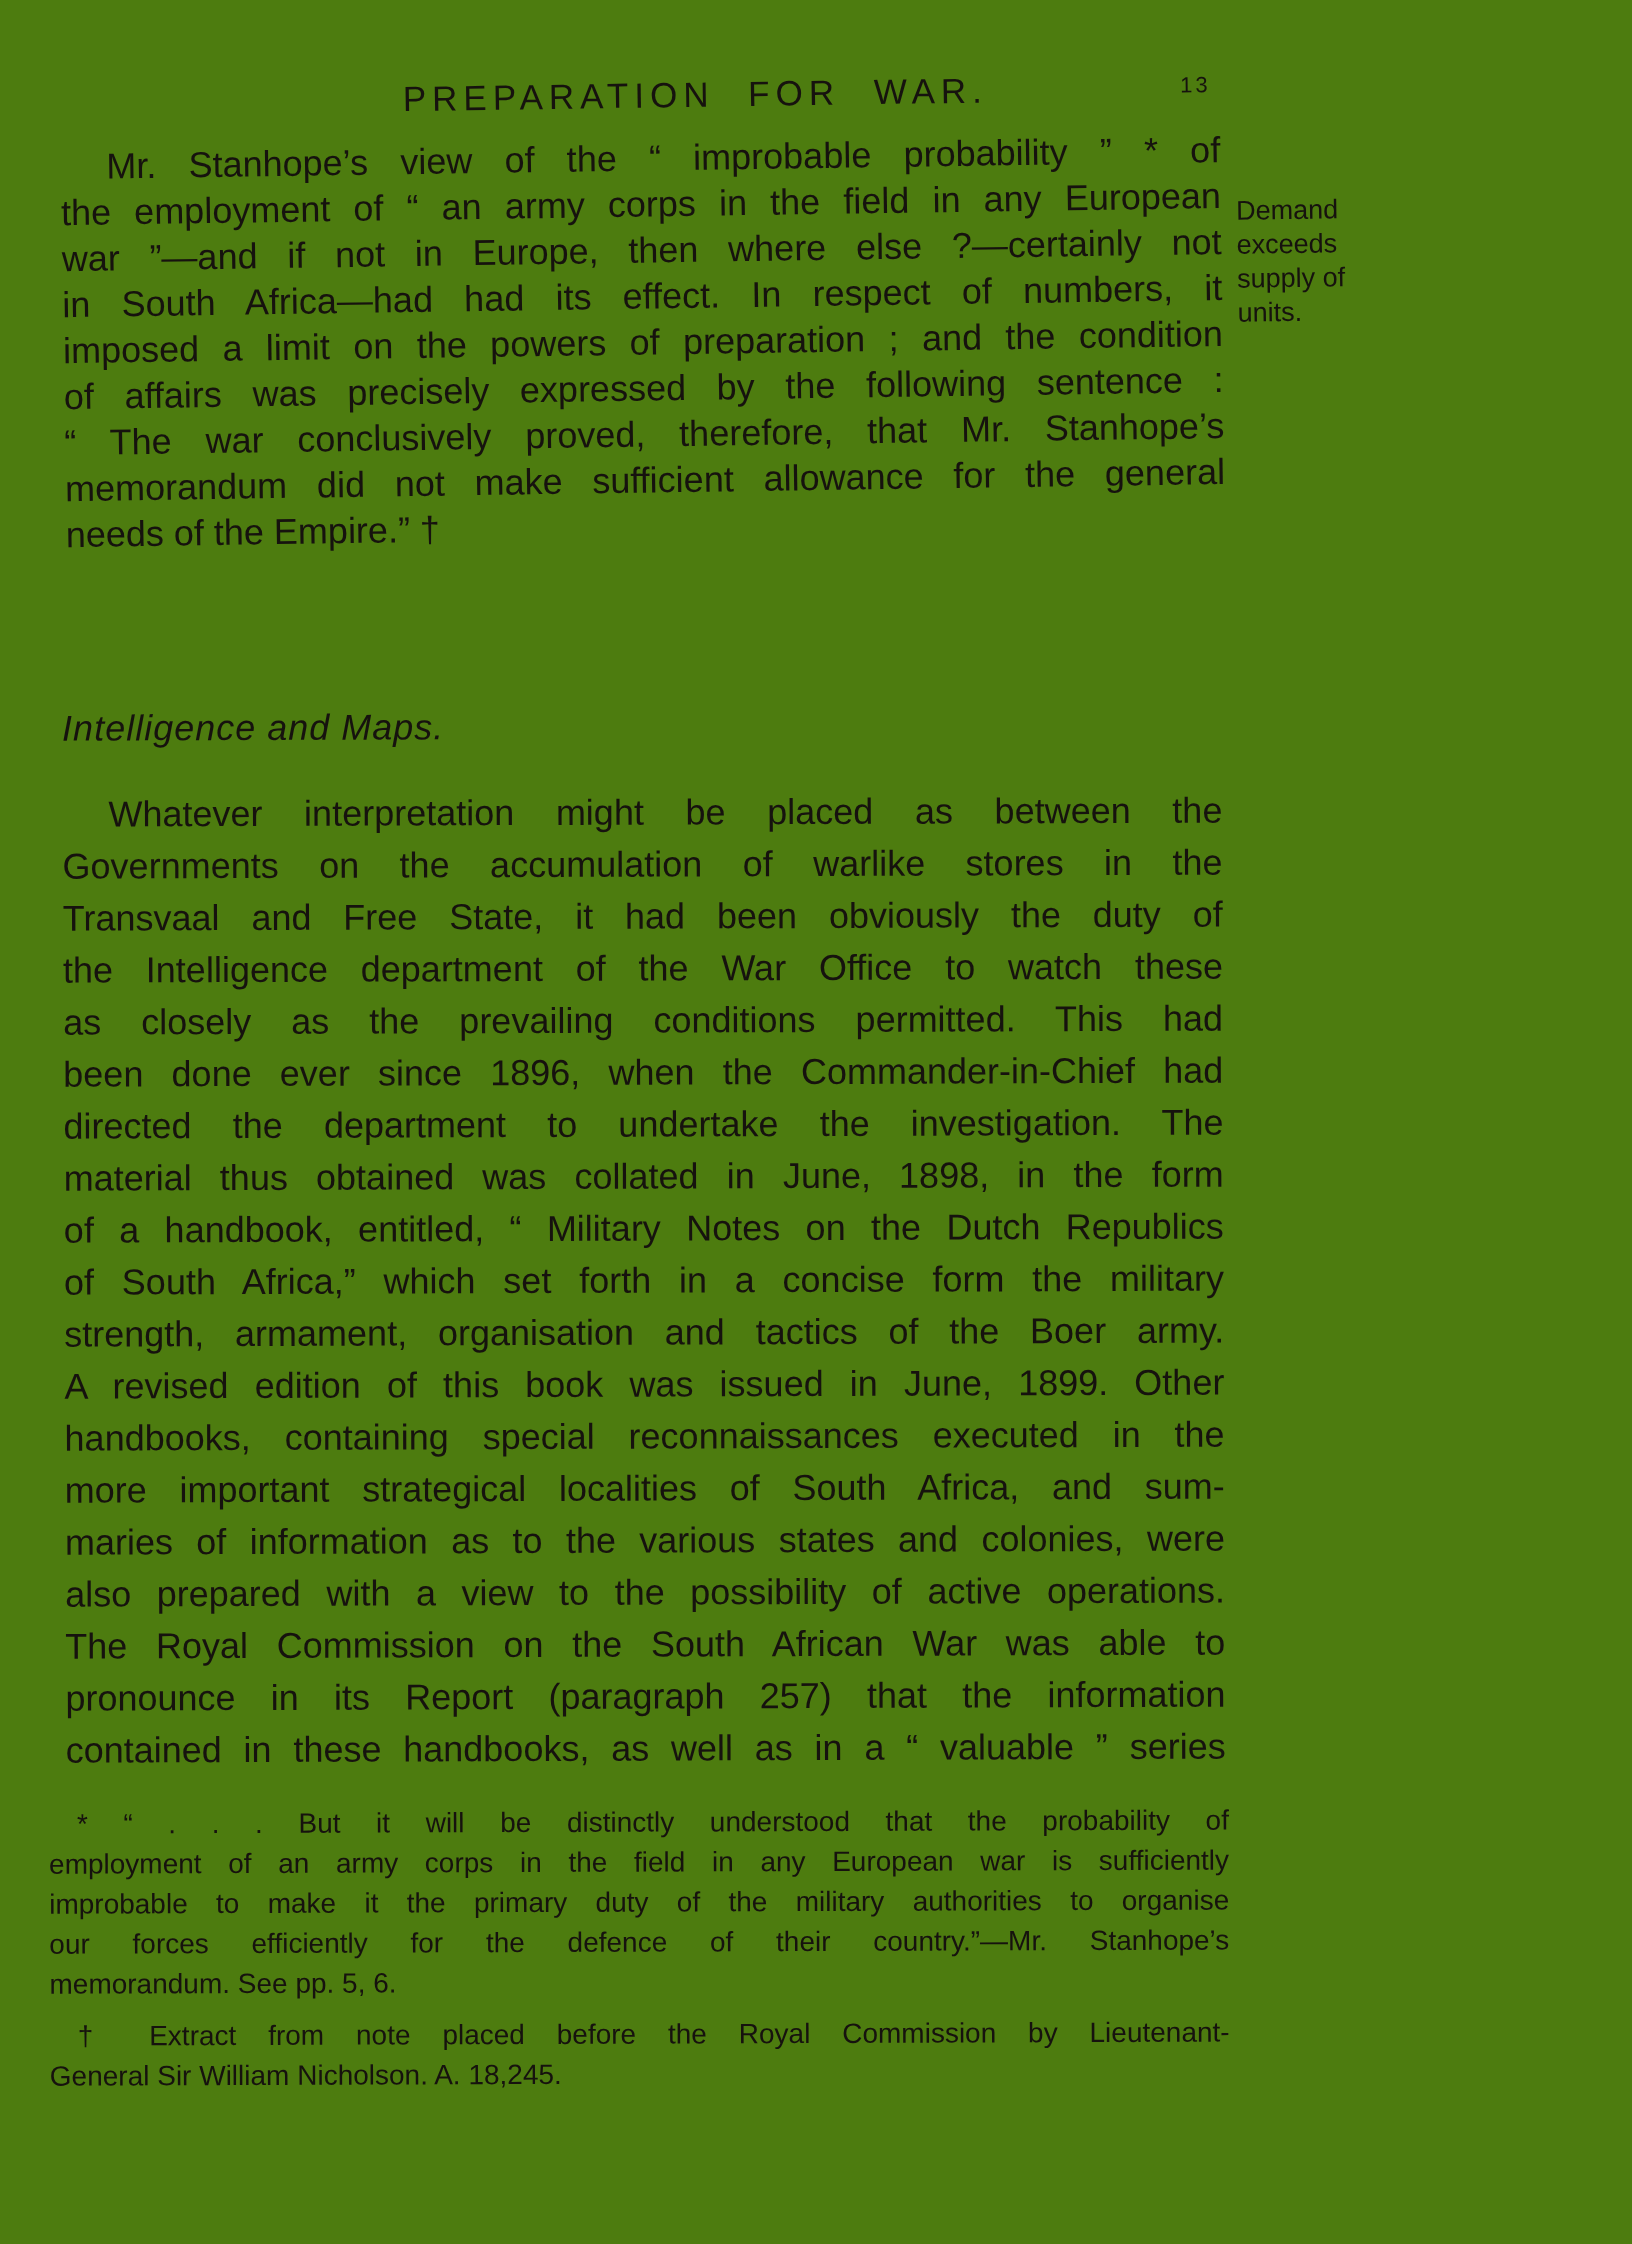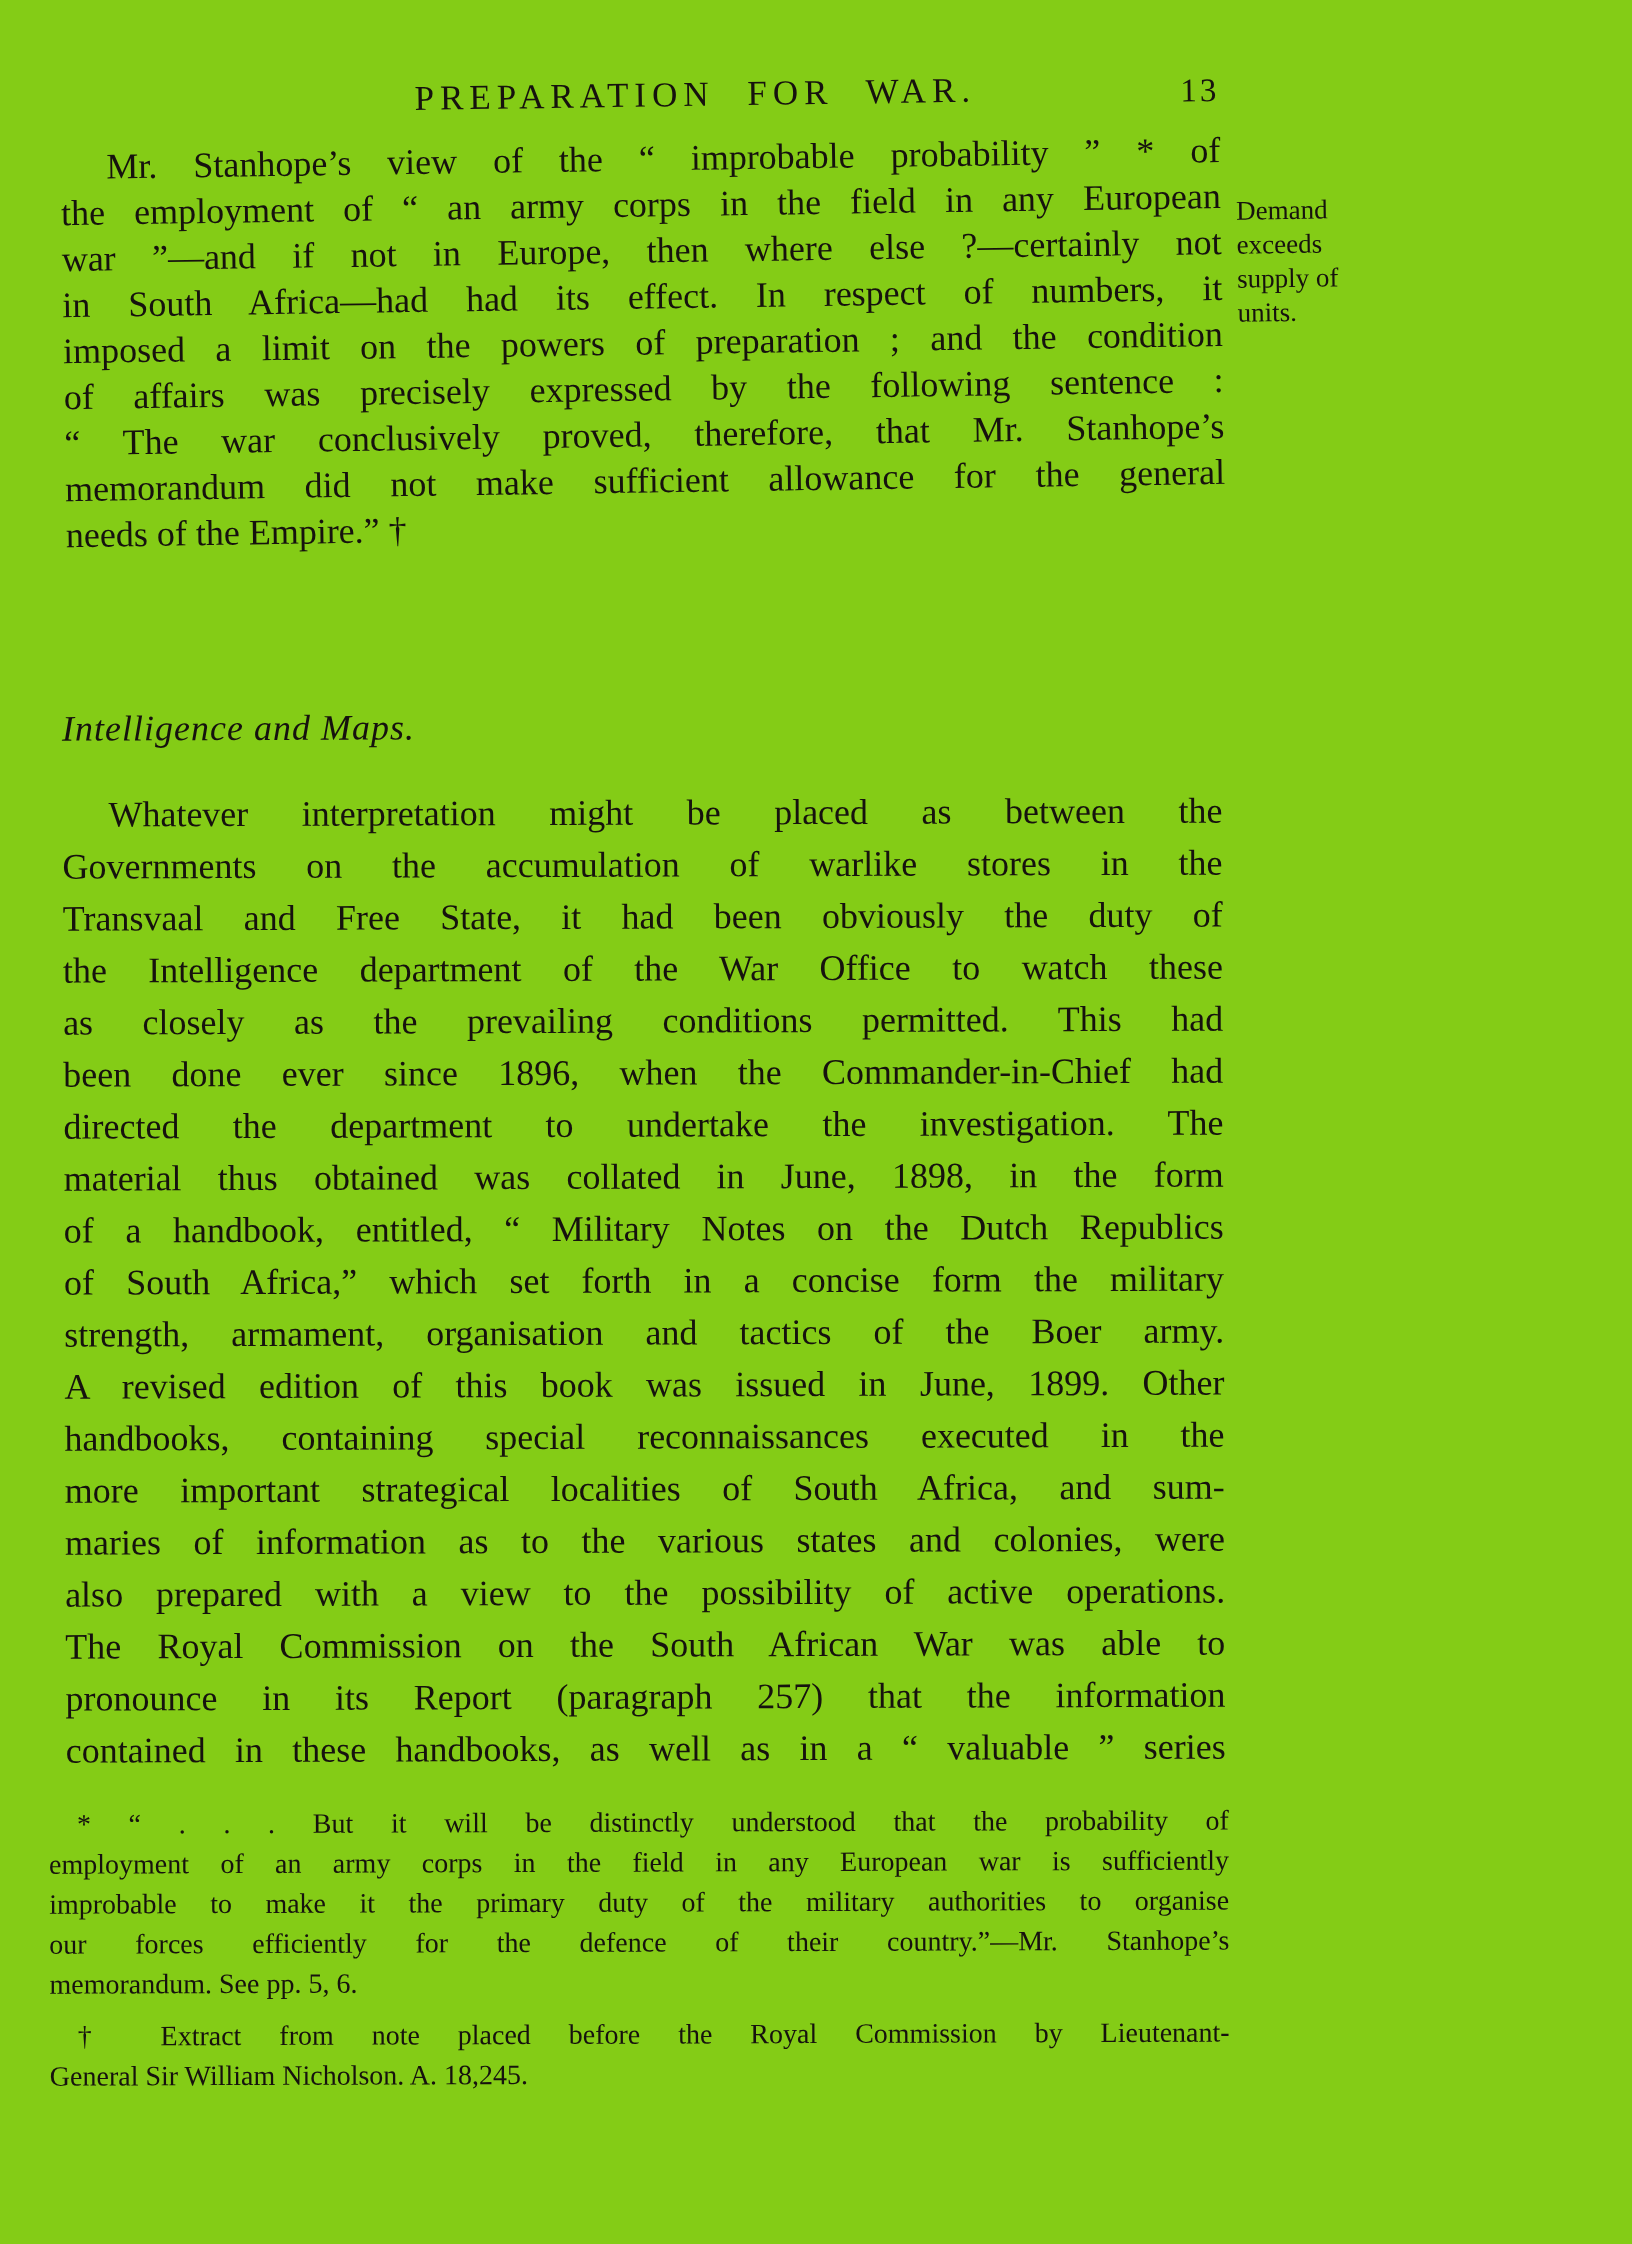--- a/index.html
+++ b/index.html
@@ -4,24 +4,24 @@
 <style>
   html, body {
     margin: 0;
     padding: 0;
     background: #ffffff;
   }
   .sheet {
     position: relative;
     width: 1632px;
     height: 2244px;
-    background: #84cc16;
+    background: #4d7c0f;
     overflow: hidden;
     color: #16120e;
-    font-family: Liberation Serif, serif;
+    font-family: Liberation Sans, sans-serif;
   }
   .upper {
     position: relative;
     transform: rotate(-0.85deg);
     transform-origin: 50% 50%;
   }
   .lower {
     position: relative;
     transform: rotate(-0.2deg);
     transform-origin: 50% 0%;
@@ -40,21 +40,21 @@
     text-align: center;
     font-size: 35px;
     letter-spacing: 6px;
     word-spacing: 18px;
     white-space: nowrap;
   }
   .page-number {
     position: absolute;
     top: 78px;
     left: 1183px;
-    font-size: 33px;
+    font-size: 22px;
     letter-spacing: 3px;
   }
   .para {
     margin-left: 62px;
     width: 1160px;
     font-size: 36px;
   }
   .para1 {
     margin-top: 14px;
     line-height: 46px;

